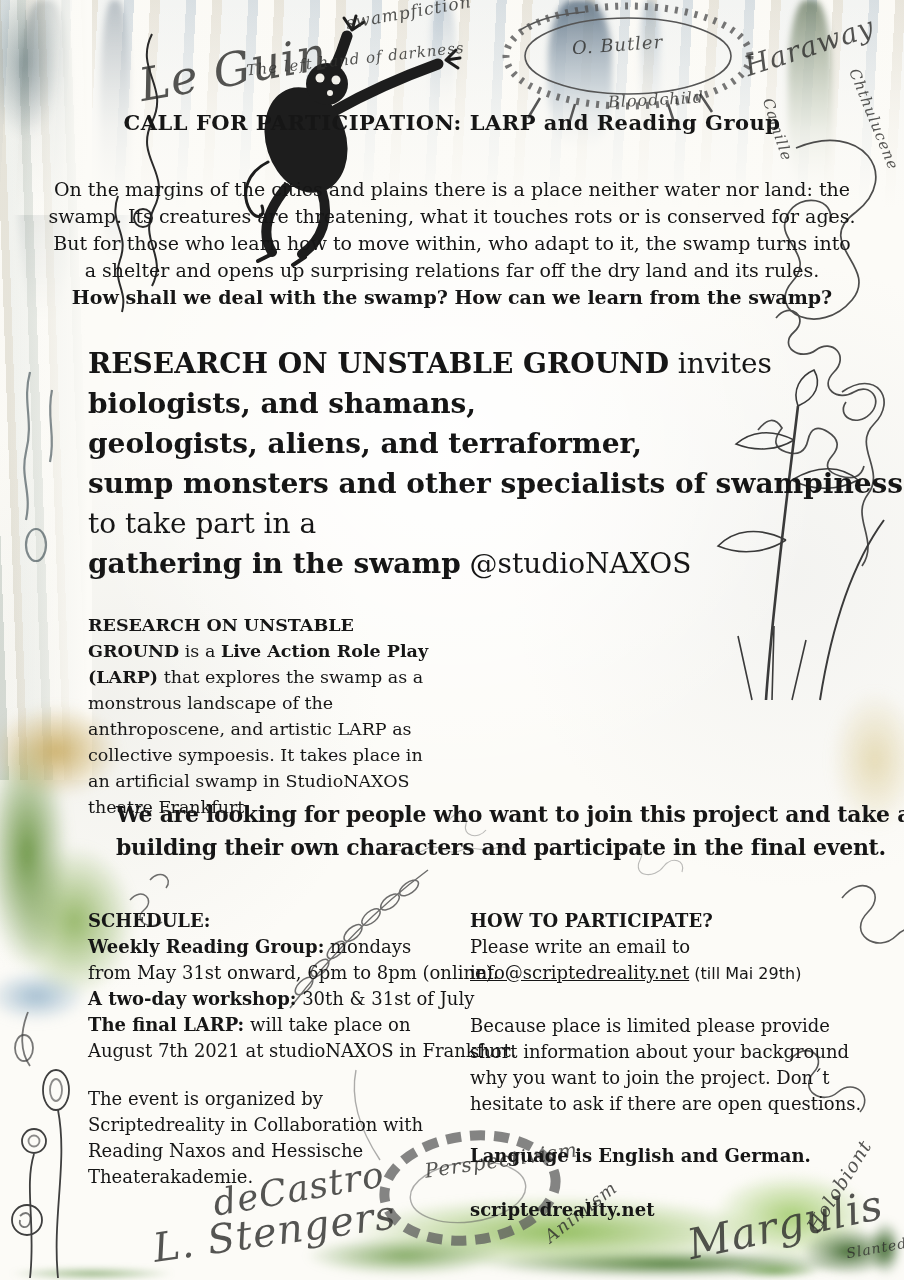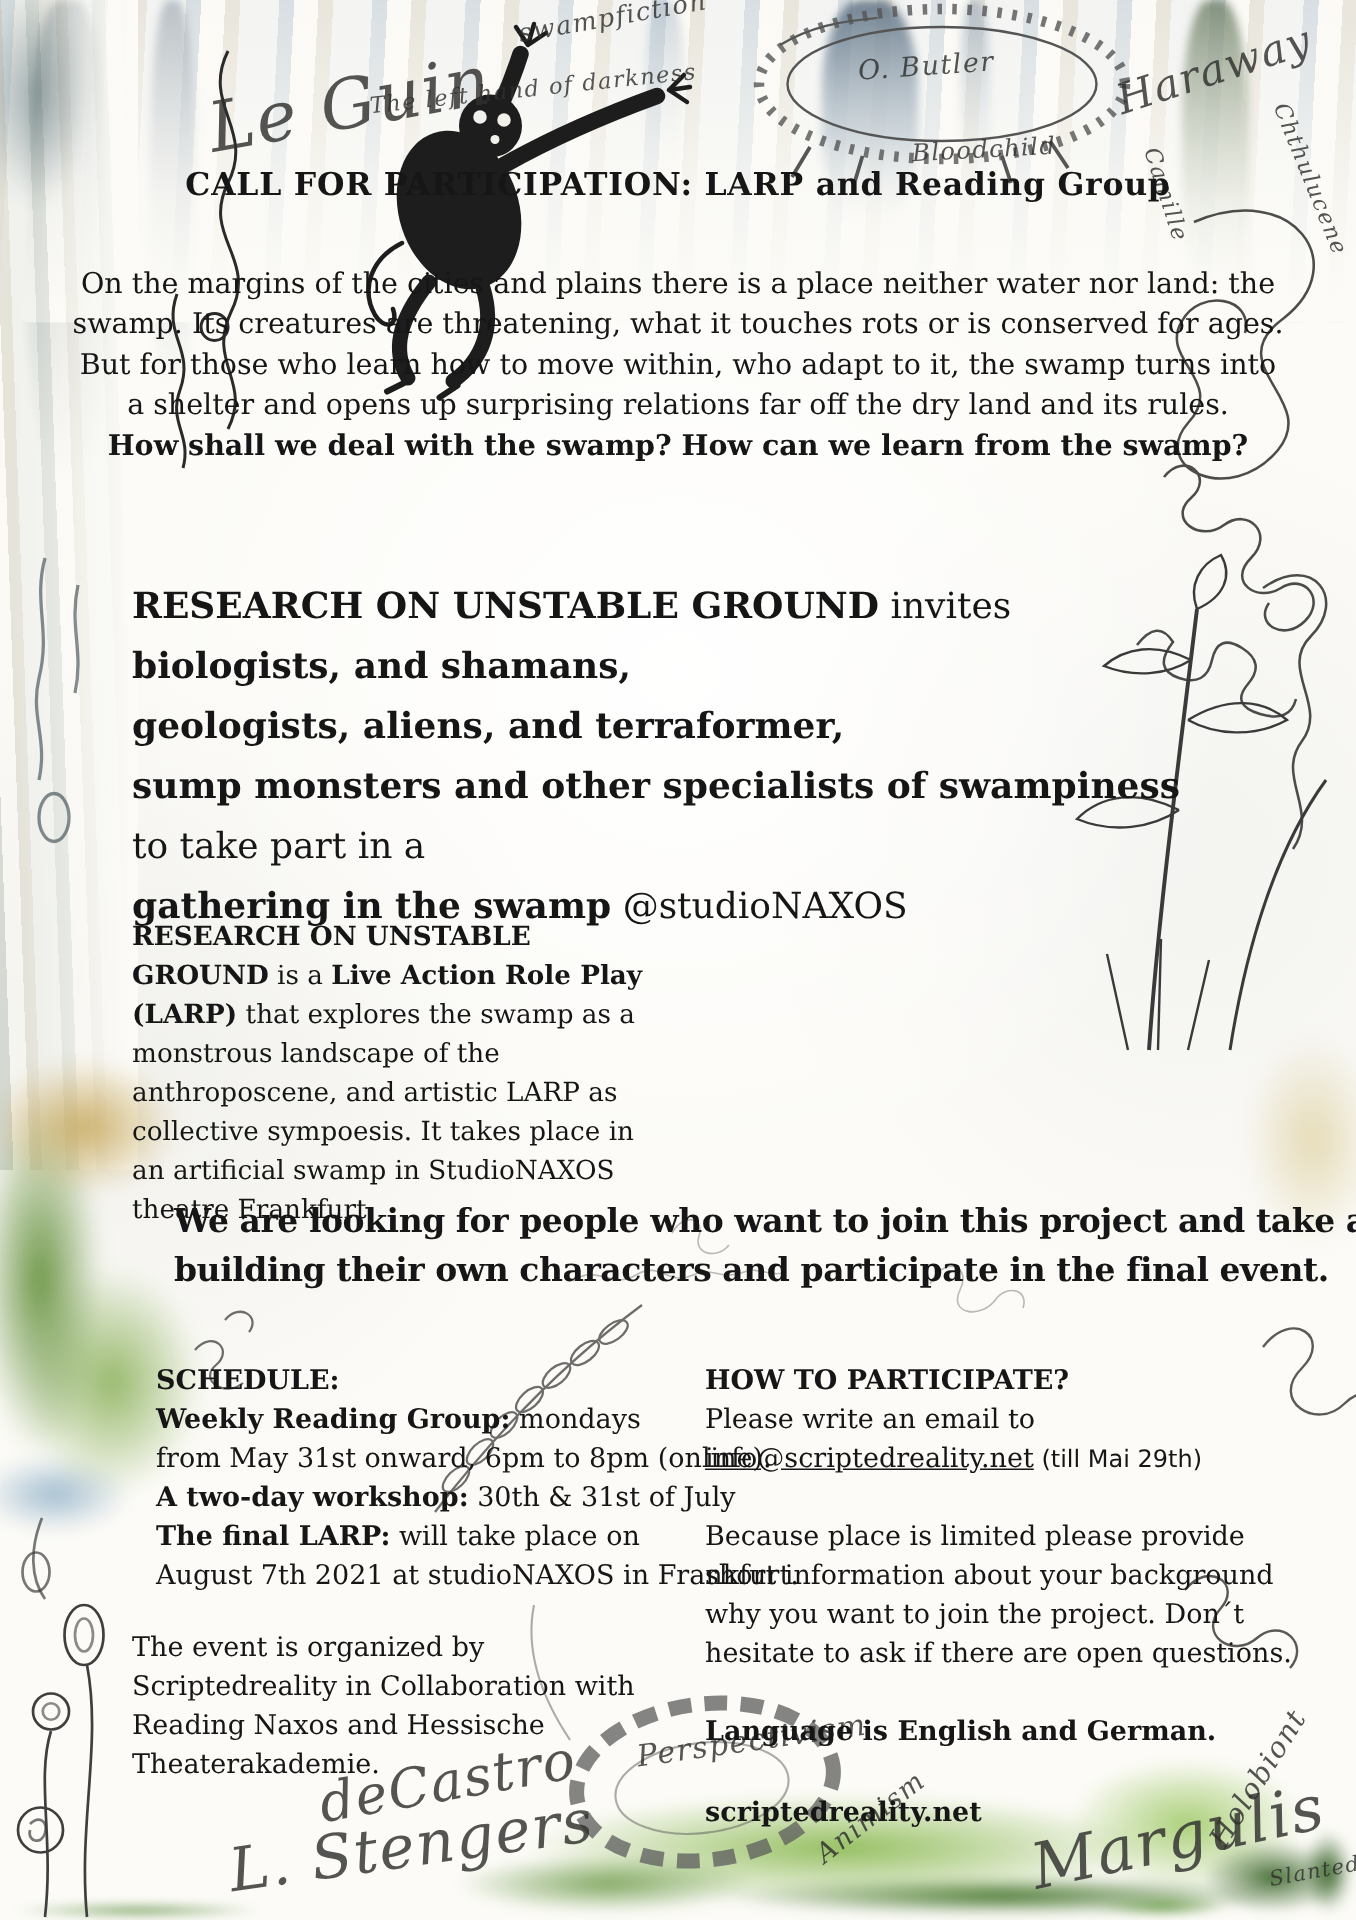--- a/index.html
+++ b/index.html
@@ -46,25 +46,25 @@
     radial-gradient(closest-side at 30% 90%, rgba(96,150,60,.8), rgba(96,150,60,0) 80%);}
   .grass-left-sliver{left:0;top:1248px;width:230px;height:32px;filter:blur(3px);background:
     radial-gradient(closest-side at 40% 80%, rgba(90,140,60,.7), rgba(90,140,60,0) 90%);}
   .sketch-layer{position:absolute;left:0;top:0;z-index:1;pointer-events:none;}
   .hw{position:absolute;z-index:2;font-family:"DejaVu Serif",serif;font-style:italic;
       color:#30302e;white-space:nowrap;opacity:.82;letter-spacing:1px;}
   .txt{position:absolute;z-index:3;}
   .line{white-space:nowrap;}
   .title{left:0;top:110px;width:904px;text-align:center;font-size:21px;font-weight:bold;letter-spacing:.5px;}
   .intro{left:0;top:176px;width:904px;text-align:center;font-size:19px;line-height:27px;}
-  .invite{left:88px;top:344px;font-size:24px;line-height:40px;margin-top:40px;}
+  .invite{left:88px;top:344px;font-size:28px;line-height:40px;}
   .about{left:88px;top:612px;width:360px;font-size:17.5px;line-height:26px;}
   .reading{left:470px;top:612px;width:378px;font-size:17.5px;line-height:26px;}
   .statement{left:80px;top:798px;font-size:22px;line-height:33px;font-weight:bold;letter-spacing:-.3px;margin-left:36px;}
-  .schedule{left:104px;top:908px;width:380px;font-size:18px;line-height:26px;}
+  .schedule{left:88px;top:908px;width:380px;font-size:18px;line-height:26px;}
   .organizer{left:88px;top:1086px;width:352px;font-size:18px;line-height:26px;}
   .participate{left:470px;top:908px;width:392px;font-size:18px;line-height:26px;}
   .gap26{margin-top:26px;} .gap24{margin-top:28px;}
   .email{text-decoration:underline;}
   .sans{font-family:"DejaVu Sans",sans-serif;font-size:16px;margin-top:23px;}
 </style>
 </head>
 <body>
 
 <div id="poster">

